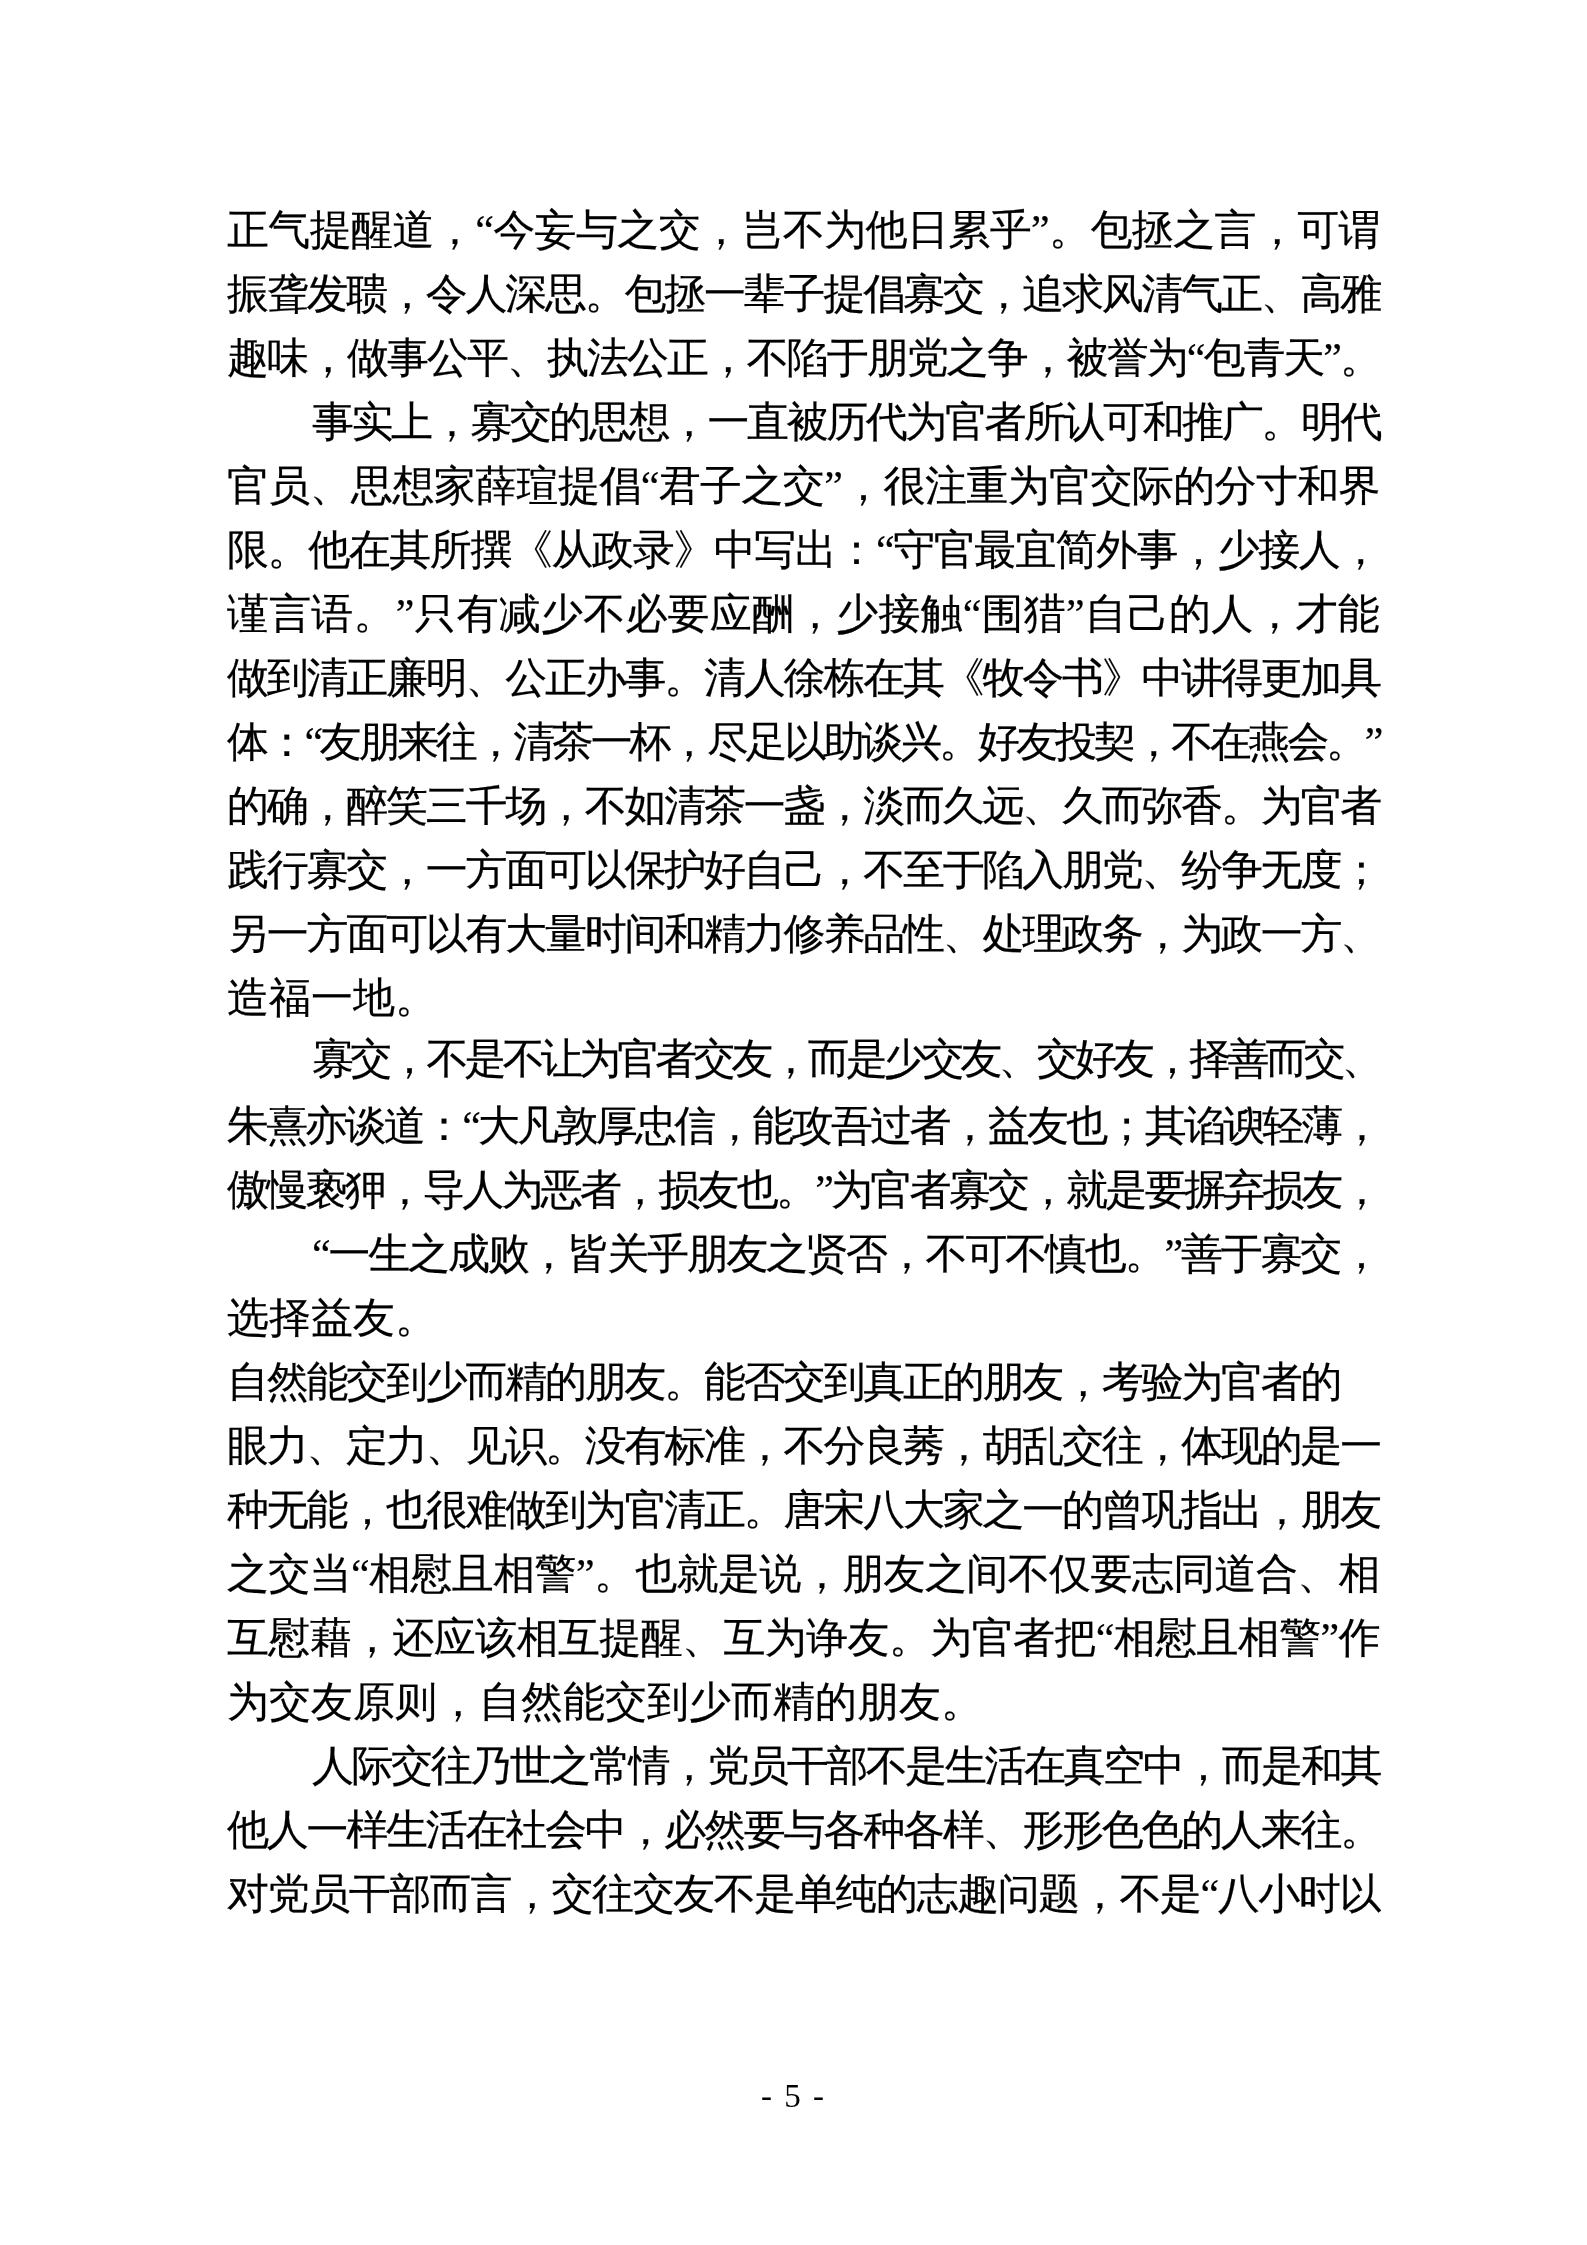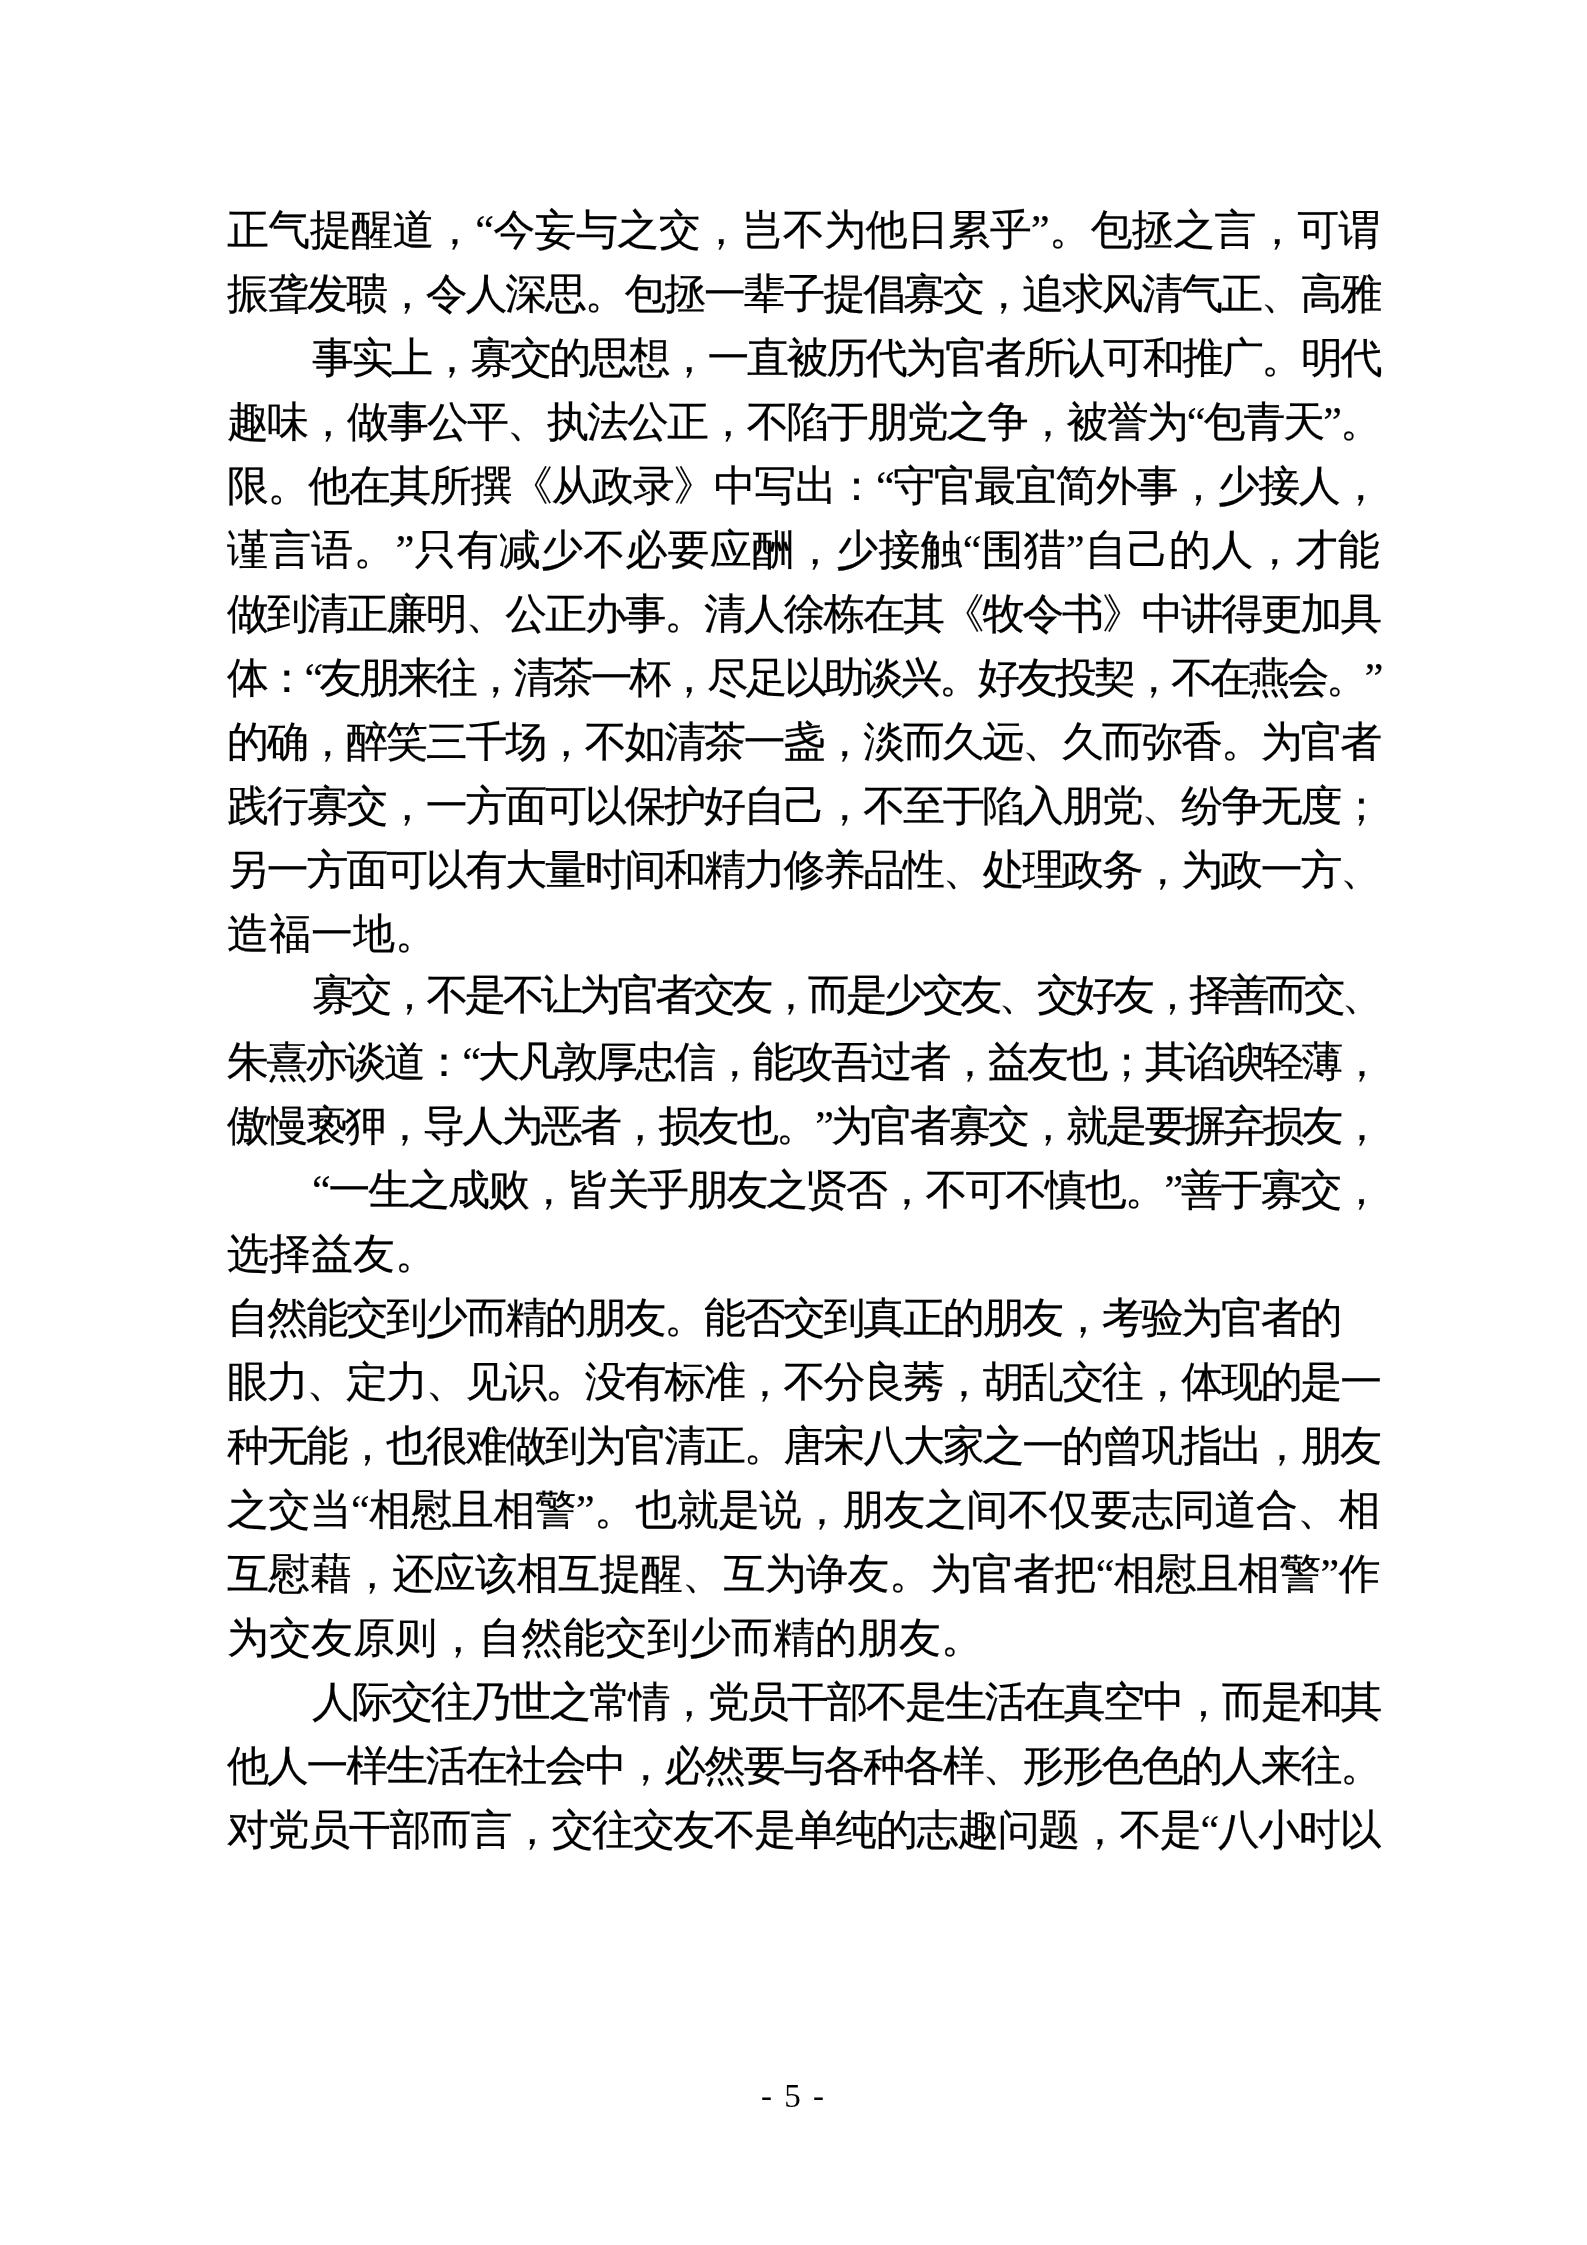--- a/index.html
+++ b/index.html
@@ -48,22 +48,23 @@
     letter-spacing: 2px;
   }
 </style>
 </head>
 <body>
 
 <div class="page">
   <div class="doc-body">
       <div class="text-line" style="letter-spacing: -0.630927px;"><span>正气提醒道，“今妄与之交，岂不为他日累乎”。包拯之言，可谓</span></div>
       <div class="text-line" style="letter-spacing: -2.24138px;"><span>振聋发聩，令人深思。包拯一辈子提倡寡交，追求风清气正、高雅</span></div>
+      <div class="text-line" style="letter-spacing: -2.0099px;"><span>趣味，做事公平、执法公正，不陷于朋党之争，被誉为“包青天”。</span></div>
       <div class="text-line indent" style="letter-spacing: -2.44444px;"><span>事实上，寡交的思想，一直被历代为官者所认可和推广。明代</span></div>
-      <div class="text-line" style="letter-spacing: -2.0099px;"><span>趣味，做事公平、执法公正，不陷于朋党之争，被誉为“包青天”。</span></div>
+      <div class="text-line" style="letter-spacing: -0.630927px;"><span>官员、思想家薛瑄提倡“君子之交”，很注重为官交际的分寸和界</span></div>
       <div class="text-line" style="letter-spacing: -1.43642px;"><span>限。他在其所撰《从政录》中写出：“守官最宜简外事，少接人，</span></div>
       <div class="text-line" style="letter-spacing: 0.174569px;"><span>谨言语。”只有减少不必要应酬，少接触“围猎”自己的人，才能</span></div>
       <div class="text-line" style="letter-spacing: -2.24138px;"><span>做到清正廉明、公正办事。清人徐栋在其《牧令书》中讲得更加具</span></div>
       <div class="text-line" style="letter-spacing: -3.2999px;"><span>体：“友朋来往，清茶一杯，尽足以助谈兴。好友投契，不在燕会。”</span></div>
       <div class="text-line" style="letter-spacing: -2.24138px;"><span>的确，醉笑三千场，不如清茶一盏，淡而久远、久而弥香。为官者</span></div>
       <div class="text-line" style="letter-spacing: -2.24138px;"><span>践行寡交，一方面可以保护好自己，不至于陷入朋党、纷争无度；</span></div>
       <div class="text-line" style="letter-spacing: -2.24138px;"><span>另一方面可以有大量时间和精力修养品性、处理政务，为政一方、</span></div>
       <div class="text-line" style="letter-spacing: 0px;"><span>造福一地。</span></div>
       <div class="text-line indent" style="letter-spacing: -3.85714px; font-family: Liberation Mono, monospace;"><span>寡交，不是不让为官者交友，而是少交友、交好友，择善而交、</span></div>
       <div class="text-line" style="letter-spacing: -2.78854px;"><span>朱熹亦谈道：“大凡敦厚忠信，能攻吾过者，益友也；其谄谀轻薄，</span></div>

